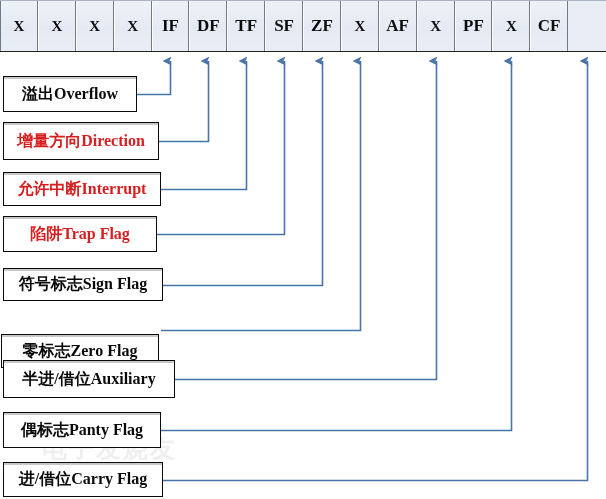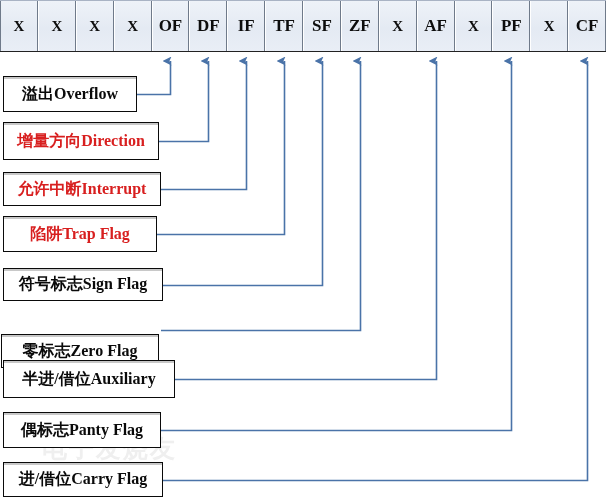--- a/index.html
+++ b/index.html
@@ -98,23 +98,22 @@
 
 <div id="root">
 
   <div class="watermark">电子发烧友</div>
 
   <div class="flag-table" id="flag-table">
       <div class="flag-cell small">X</div>
       <div class="flag-cell small">X</div>
       <div class="flag-cell small">X</div>
       <div class="flag-cell small">X</div>
-      <div class="flag-cell">OF</div>
+      <div class="flag-cell">IF</div>
       <div class="flag-cell">DF</div>
-      <div class="flag-cell">IF</div>
       <div class="flag-cell">TF</div>
       <div class="flag-cell">SF</div>
       <div class="flag-cell">ZF</div>
       <div class="flag-cell small">X</div>
       <div class="flag-cell">AF</div>
       <div class="flag-cell small">X</div>
       <div class="flag-cell">PF</div>
       <div class="flag-cell small">X</div>
       <div class="flag-cell">CF</div>
     </div>

